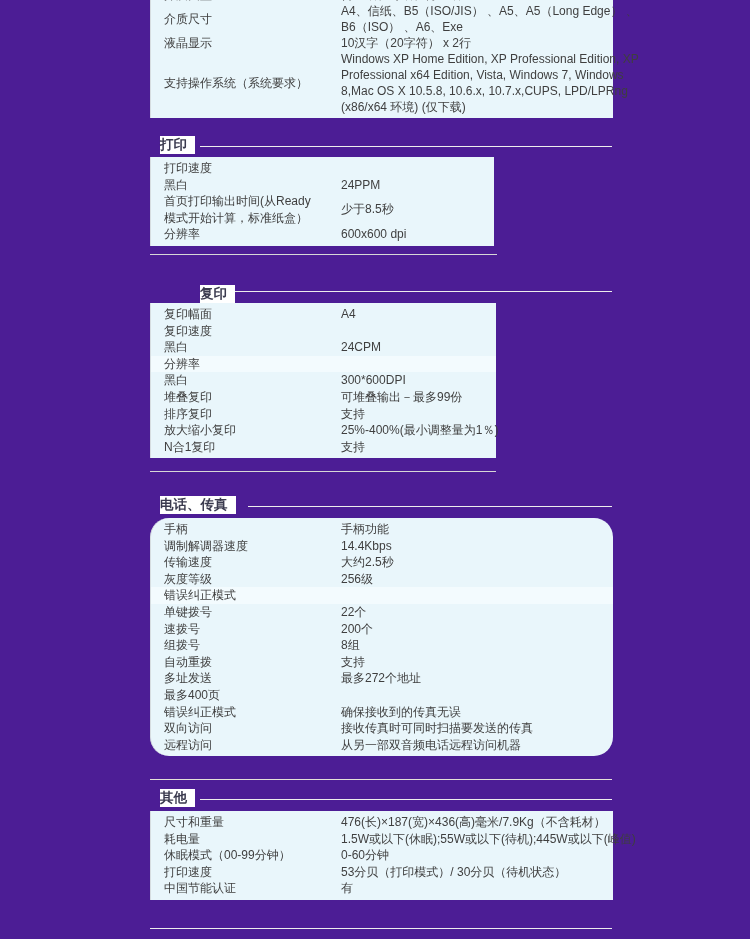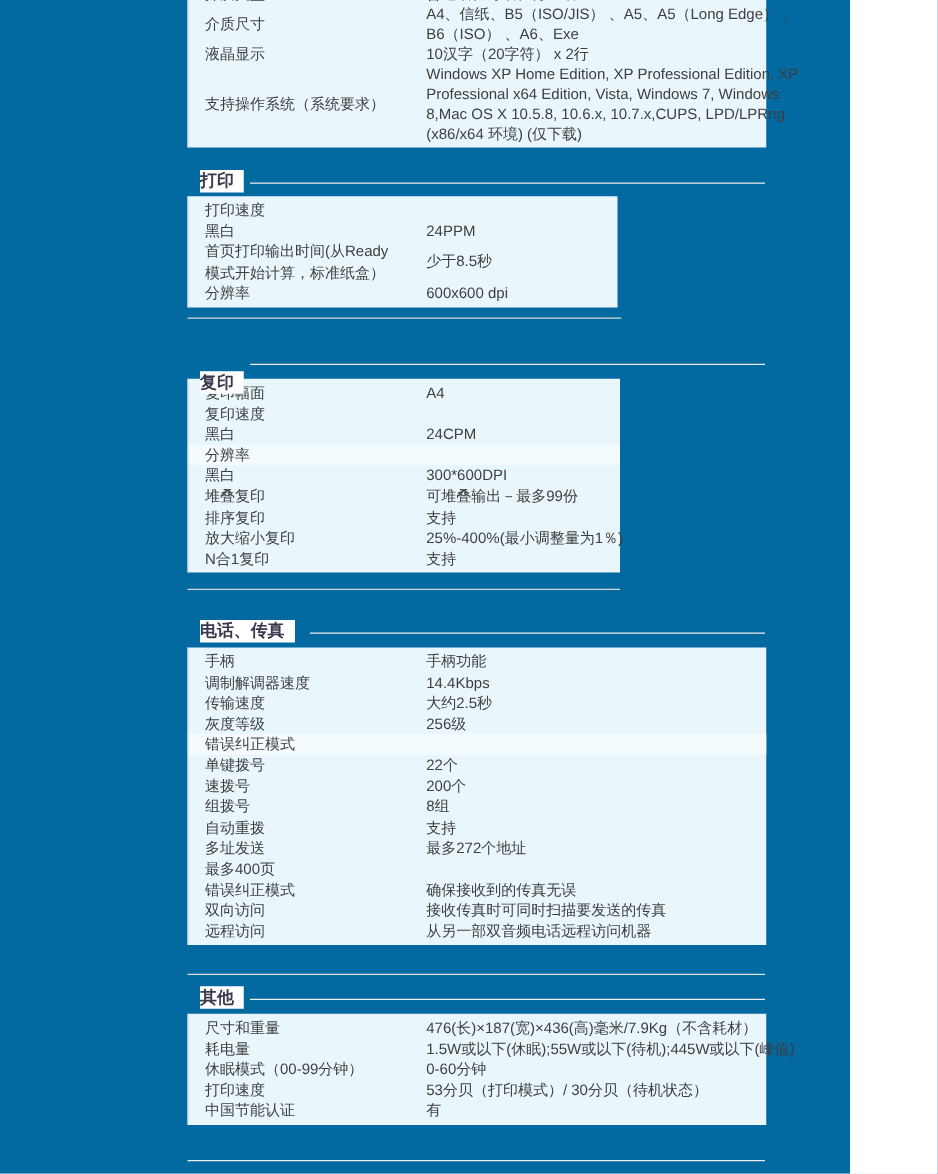--- a/index.html
+++ b/index.html
@@ -1,33 +1,33 @@
 <!DOCTYPE html>
 <html><head>
 <meta charset="utf-8">
 <style>
   html,body{margin:0;padding:0;overflow:hidden;background:#ffffff;}
-  .page{position:relative;width:680px;height:939px;background:#0369a1;overflow:hidden;
+  .page{position:relative;width:750px;height:939px;background:#4c1d95;overflow:hidden;
         font-family:"Liberation Sans","DejaVu Sans",sans-serif;font-size:12px;color:#3f3f3f;}
   .panel{position:absolute;left:150px;background:#e9f6fb;border-left:1px solid #d6dde0;padding:3px 0;}
   .row{display:flex;align-items:center;padding-left:13px;}
   .row .lbl{width:177px;flex-shrink:0;line-height:16.6px;white-space:pre;}
   .row .val{line-height:16.6px;white-space:pre;}
   .panel-top .lbl,.panel-top .val{line-height:16px;}
   .row.sub{background:#f3fbfe;}
   .sec-title{position:absolute;left:160px;font-size:13.5px;font-weight:bold;color:#3a3a4e;
              background:#ffffff;padding-right:8px;z-index:2;white-space:pre;}
   .hrule{position:absolute;height:1px;background:#ededed;z-index:1;}
   .sep{position:absolute;left:150px;height:1px;background:#d7d7d7;}
   #p0{top:-16px;width:462px;}
   #t1{top:136px;}  #p1{top:157px;width:343px;}
   #sep1{top:254px;width:347px;}
-  #t2{top:297px;}  #p2{top:303px;width:345px;}
+  #t2{top:285px;margin-left:40px;}  #p2{top:303px;width:345px;}
   #sep2{top:471px;width:346px;}
-  #t3{top:496px;}  #p3{top:518px;width:462px;}
+  #t3{top:496px;}  #p3{top:518px;width:462px;border-radius:19px;}
   #sep3{top:779px;width:462px;background:#e3e0d8;}
   #t4{top:789px;}  #p4{top:811px;width:462px;}
   #sep4{top:928px;width:462px;background:#ececec;}
   #hr1{top:146px;left:200px;width:412px;}
   #hr2{top:291px;left:200px;width:412px;}
   #hr3{top:506px;left:248px;width:364px;}
   #hr4{top:799px;left:200px;width:412px;}
 </style>
 </head>
 <body>

